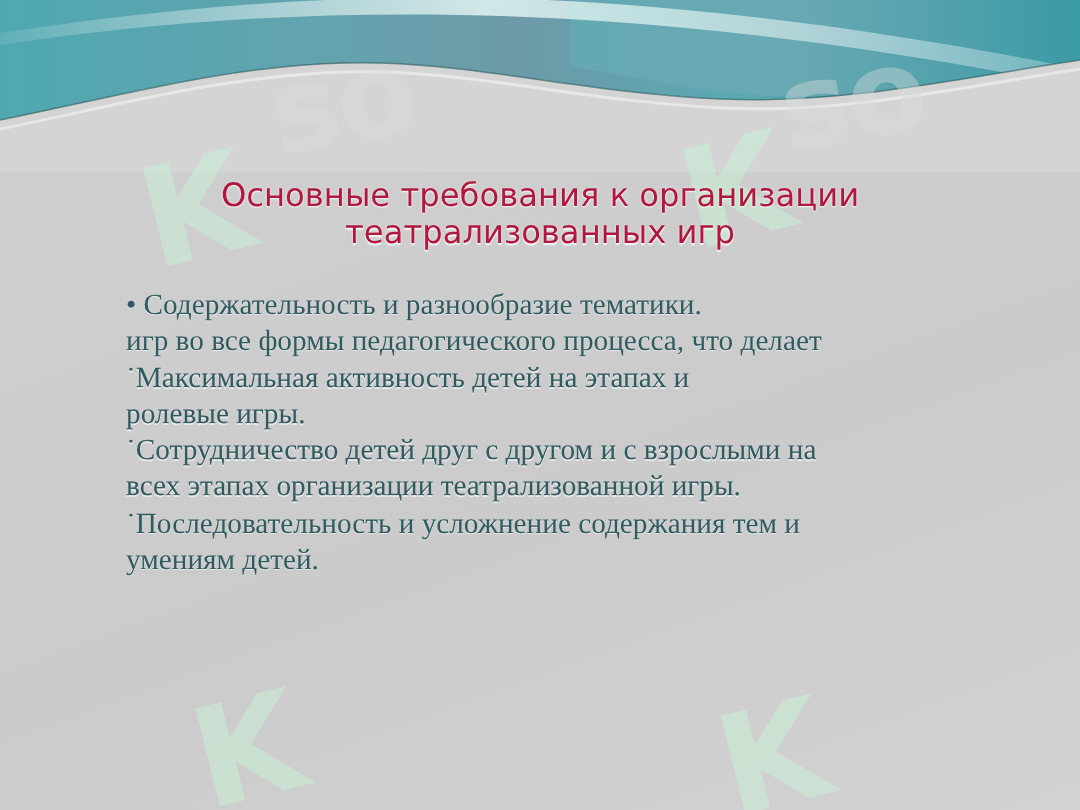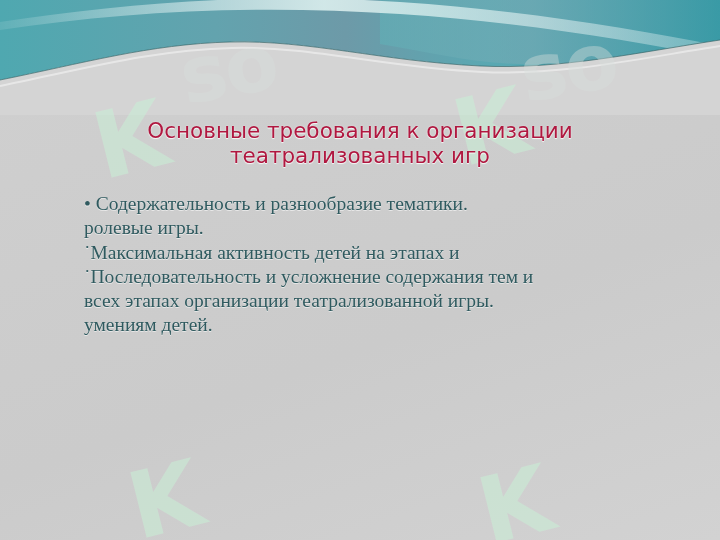--- a/index.html
+++ b/index.html
@@ -139,21 +139,23 @@
 
   <div id="content">
 
     <div id="title-block">
       <div class="title-line">Основные требования к организации</div>
       <div class="title-line">театрализованных игр</div>
     </div>
 
     <div id="body-block">
         <div class="body-line">• Содержательность и разнообразие тематики.</div>
+        <div class="body-line">игр во все формы педагогического процесса, что делает</div>
+        <div class="body-line">˙Максимальная активность детей на этапах и</div>
         <div class="body-line">ролевые игры.</div>
-        <div class="body-line">˙Максимальная активность детей на этапах и</div>
+        <div class="body-line">˙Сотрудничество детей друг с другом и с взрослыми на</div>
+        <div class="body-line">всех этапах организации театрализованной игры.</div>
         <div class="body-line">˙Последовательность и усложнение содержания тем и</div>
-        <div class="body-line">всех этапах организации театрализованной игры.</div>
         <div class="body-line">умениям детей.</div>
       </div>
 
   </div>
 </div>
 
 </body></html>

